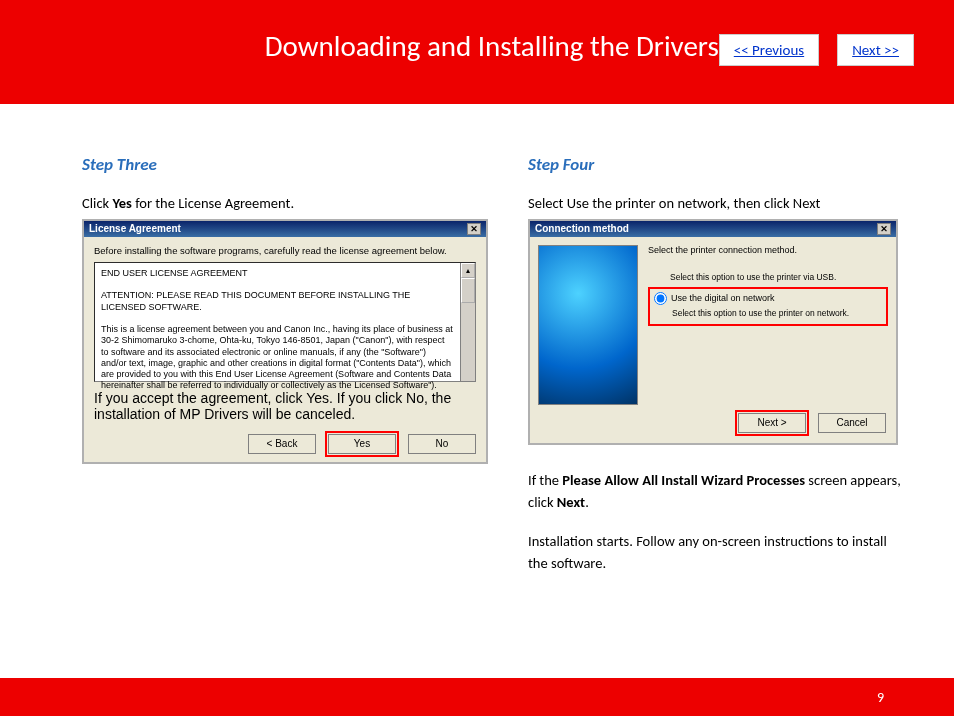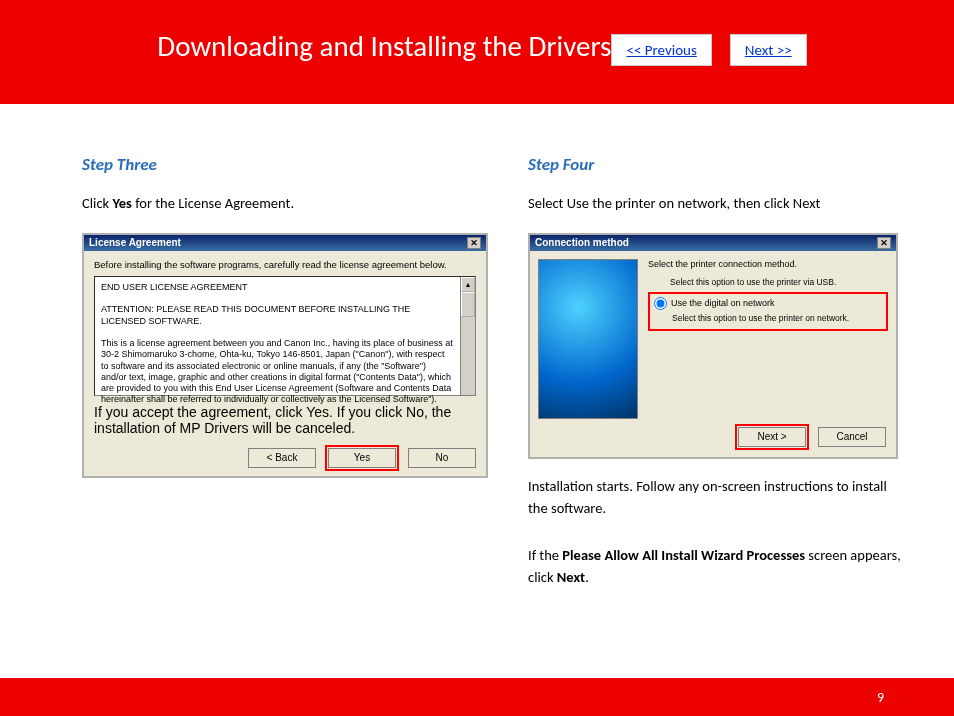--- a/index.html
+++ b/index.html
@@ -1,42 +1,42 @@
 <!DOCTYPE html>
 <html><head>
 <meta charset="utf-8">
 <style>
   * { box-sizing: border-box; margin: 0; padding: 0; }
   body { font-family: Calibri, Arial, sans-serif; background: #fff; width: 954px; height: 716px; position: relative; overflow: hidden; }
-  .header { background: #ed0000; height: 104px; padding: 28px 40px 0 50px; display: flex; justify-content: center; align-items: flex-start; }
+  .header { background: #ed0000; height: 104px; padding: 28px 40px 0 50px; display: flex; justify-content: flex-end; align-items: flex-start; }
   .header h1 { color: #fff; font-weight: 300; font-size: 29px; }
   .nav-buttons { display: flex; gap: 18px; margin-top: 6px; }
   .nav-btn { background: #fff; border: 1px solid #ccc; padding: 6px 14px; color: #0033cc; text-decoration: underline; font-size: 15px; cursor: pointer; font-family: inherit; }
   .content { display: flex; gap: 40px; padding: 50px 50px 0 82px; }
   .col { flex: 1; }
   .step-title { color: #2a6ebb; font-style: italic; font-weight: bold; font-size: 17px; margin-bottom: 18px; }
-  .step-text { font-size: 14.5px; line-height: 1.5; margin-bottom: 18px; }
+  .step-text { font-size: 14.5px; line-height: 1.5; margin-bottom: 4px; }
   .bold { font-weight: bold; }
   .win { border: 2px solid #b0b0b0; background: #ece9d8; font-family: Tahoma, sans-serif; font-size: 10px; color: #000; position: relative; }
   .win-title { background: linear-gradient(#0a246a,#3a6ea5); color: #fff; font-weight: bold; padding: 2px 5px; font-size: 10px; display: flex; justify-content: space-between; align-items: center; }
   .win-close { background: #d4d0c8; border: 1px solid #808080; width: 14px; height: 12px; line-height: 10px; text-align: center; color: #000; font-size: 9px; cursor: pointer; }
   .win-body { padding: 8px 10px; }
   .win-intro { font-size: 9.5px; margin-bottom: 6px; }
   .license-box { background: #fff; border: 1px inset #808080; padding: 5px 6px; height: 120px; font-size: 9px; position: relative; line-height: 1.25; }
   .license-box .scroll { position: absolute; right: 0; top: 0; bottom: 0; width: 15px; background: #d4d0c8; border-left: 1px solid #808080; }
   .scroll .arrow { height: 15px; background: #d4d0c8; border: 1px outset #fff; font-size: 8px; text-align: center; line-height: 13px; }
   .scroll .thumb { height: 25px; background: #d4d0c8; border: 1px outset #fff; }
   .win-accept { font-size: 14px; margin: 8px 0 12px; }
   .win-buttons { display: flex; justify-content: flex-end; gap: 12px; }
   .win-btn { width: 68px; height: 20px; background: #ece9d8; border: 1px solid #808080; font-size: 10px; cursor: pointer; font-family: Tahoma, sans-serif; }
   .red-highlight { outline: 2px solid #ff0000; outline-offset: 1px; }
   .conn-body { display: flex; gap: 10px; padding: 8px; }
   .conn-img { width: 100px; height: 160px; background: radial-gradient(circle at 40% 30%,#4dd2ff 0%,#0066cc 60%,#003366 100%); border: 1px solid #808080; flex-shrink: 0; }
   .conn-right { flex: 1; font-size: 9px; }
-  .conn-select { margin-bottom: 5px; }
+  .conn-select { margin-bottom: 14px; }
   .conn-opt { padding: 3px 4px; margin-bottom: 2px; }
   .conn-opt.highlighted { border: 2px solid #ff0000; padding: 3px 4px 6px; }
   .conn-opt label { display: block; margin-bottom: 3px; }
   .conn-opt .desc { margin-left: 18px; font-size: 8.5px; }
   .radio { margin-right: 4px; vertical-align: middle; }
   .after-text { font-size: 14.5px; line-height: 1.55; margin-top: 24px; }
   .footer { position: absolute; bottom: 0; left: 0; right: 0; background: #ed0000; height: 38px; display: flex; justify-content: flex-end; align-items: center; padding-right: 70px; color: #fff; font-size: 14px; }
 </style>
 </head>
 <body>
@@ -106,23 +106,23 @@
             <div class="desc">Select this option to use the printer on network.</div>
           </div>
         </div>
       </div>
       <div class="win-buttons" style="padding:0 10px 10px;">
         <button class="win-btn red-highlight">Next &gt;</button>
         <button class="win-btn">Cancel</button>
       </div>
     </div>
 
-    <p class="after-text" style="margin-top:16px;">Installation starts. Follow any on-screen instructions to install the software.</p>
     <p class="after-text">
       <span> If the </span><span class="bold">Please Allow All Install Wizard Processes</span><span> screen appears, click </span><span class="bold">Next</span><span>.</span>
     </p>
+    <p class="after-text" style="margin-top:16px;">Installation starts. Follow any on-screen instructions to install the software.</p>
   </div>
 
 </div>
 
 <div class="footer">
   <span>9</span>
 </div>
 
 </body></html>

